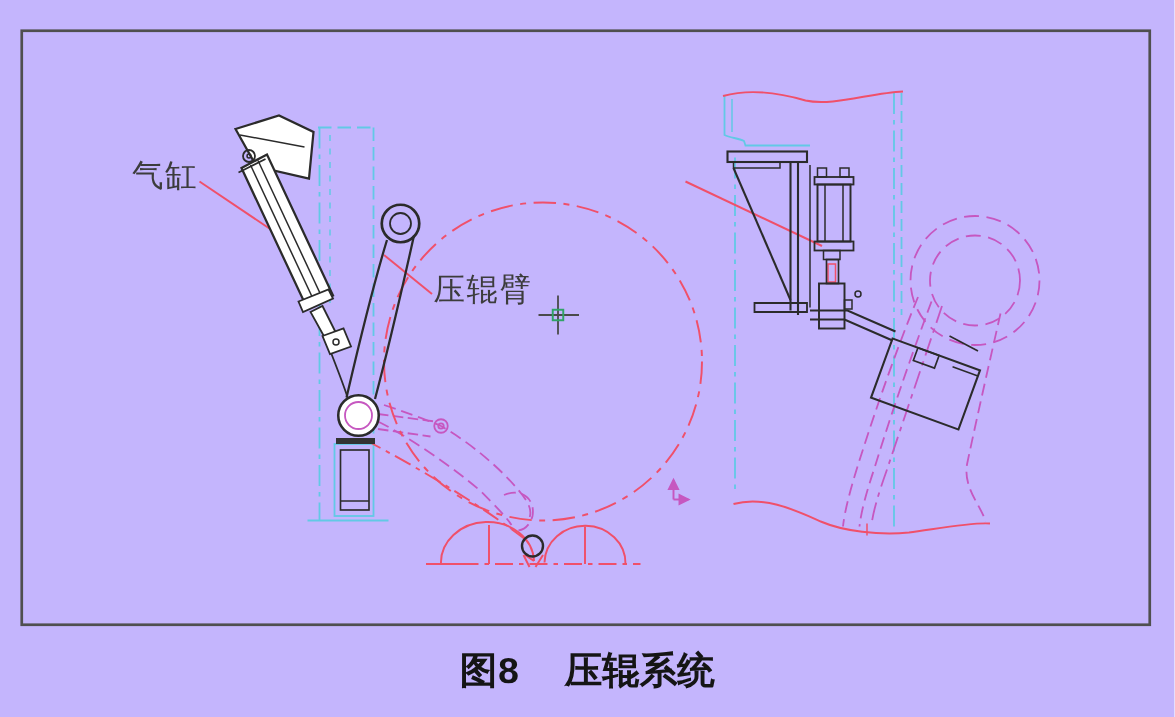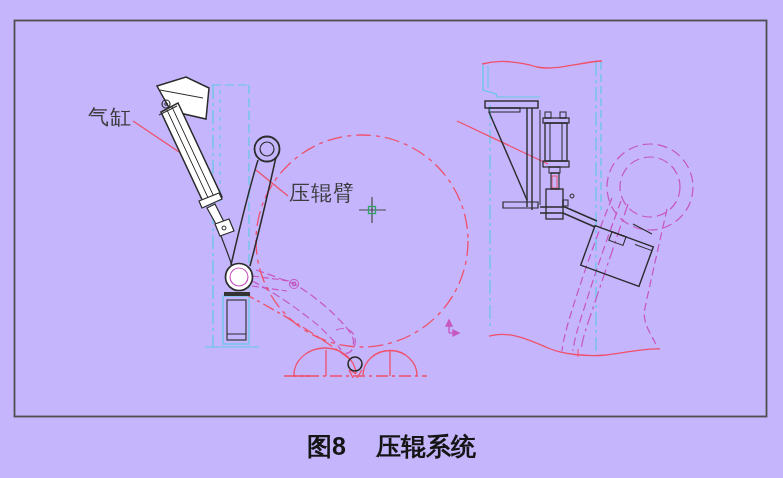--- a/index.html
+++ b/index.html
@@ -2,21 +2,21 @@
 <html><head>
 <meta charset="utf-8">
 <style>
   html,body{margin:0;padding:0;background:#ffffff;}
   .stage{position:relative;width:783px;height:478px;background:#c4b5fd;overflow:hidden;
          font-family:"DejaVu Serif", serif;}
   .stage svg{position:absolute;left:0;top:0;}
   .cad-label{position:absolute;color:#3c3c3c;font-size:21px;line-height:1.05;
              letter-spacing:1px;white-space:nowrap;font-family:"DejaVu Serif", serif;}
   .caption{position:absolute;left:0;right:0;top:430px;text-align:center;color:#151515;
-           font-family:Liberation Sans, sans-serif;font-weight:bold;font-size:25px;}
+           font-family:Liberation Mono, monospace;font-weight:bold;font-size:25px;}
   .caption .gap{display:inline-block;width:30px;}
 </style>
 </head>
 <body>
 
 <div class="stage">
 
   <svg width="783" height="478" viewBox="0 0 783 478">
 
     <rect x="14.5" y="20.5" width="752" height="396" fill="none" stroke="#4f4f4f" stroke-width="1.8"></rect>

